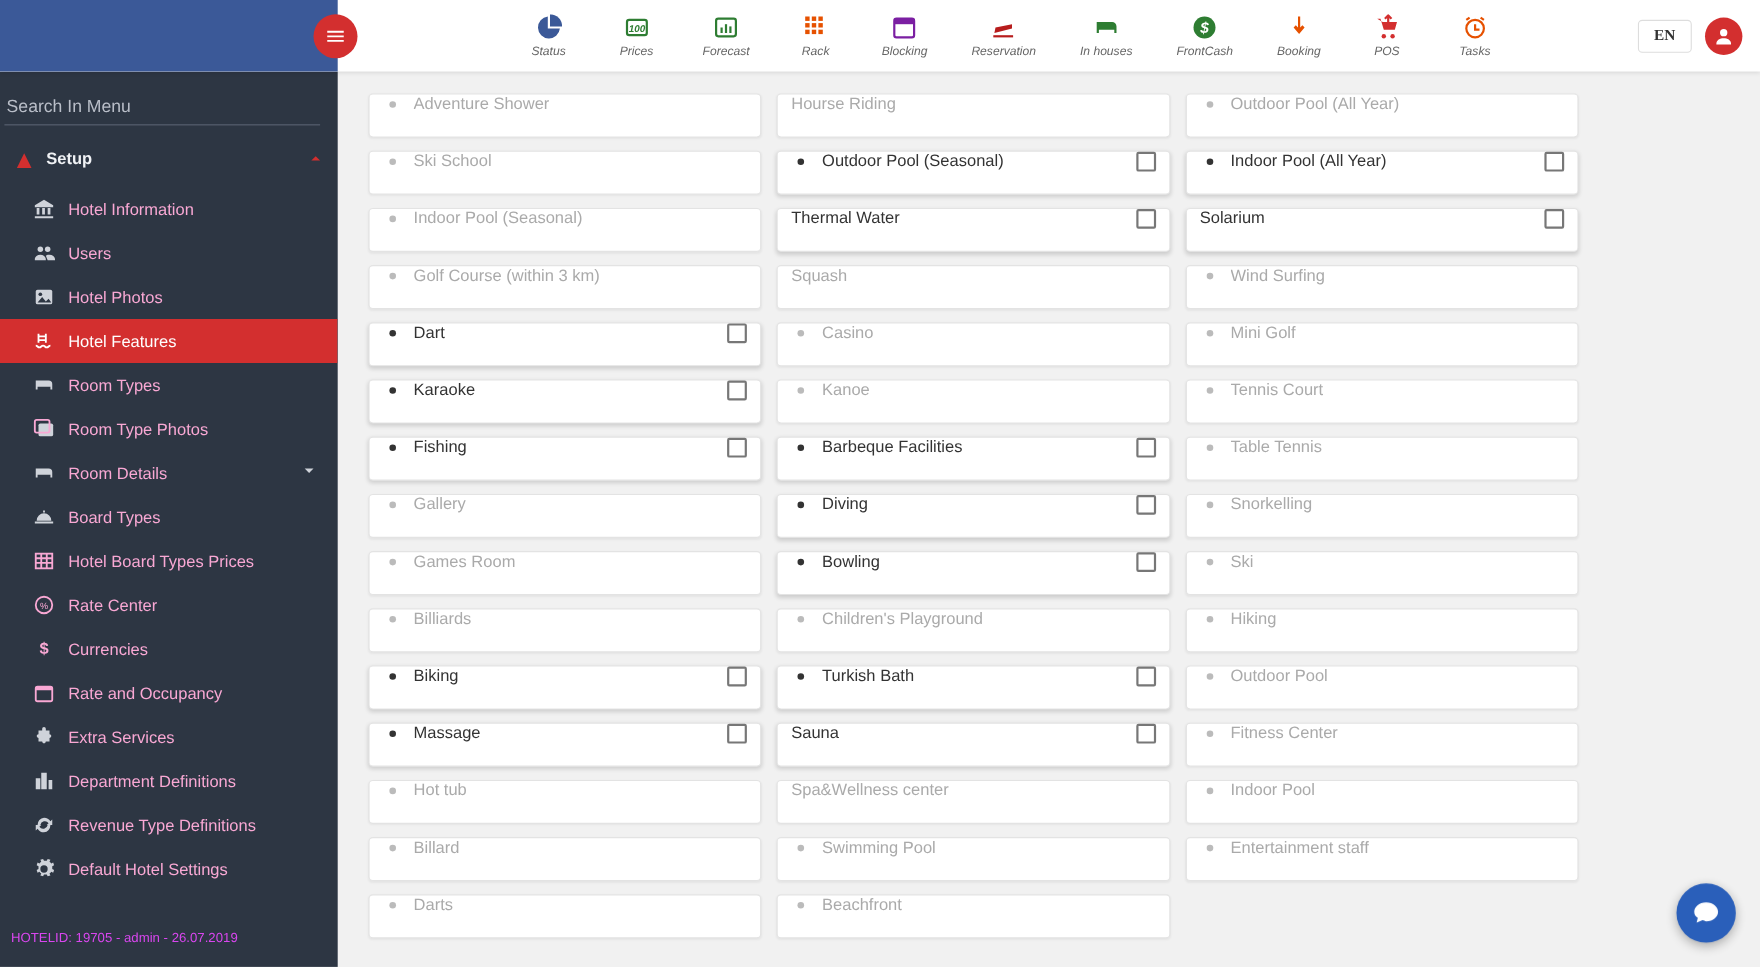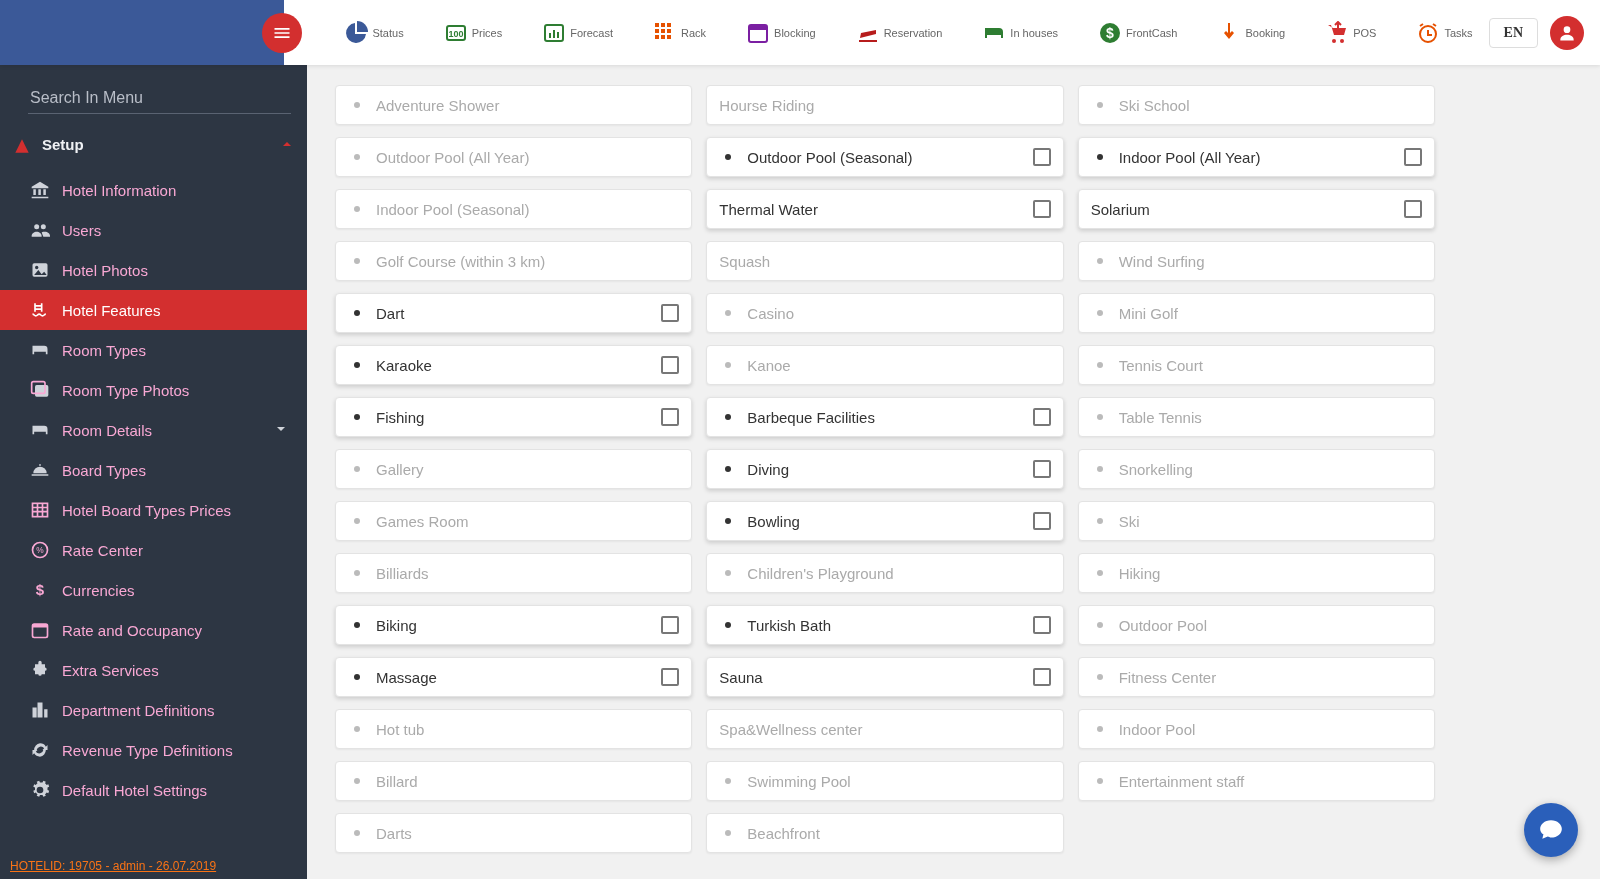--- a/index.html
+++ b/index.html
@@ -37,23 +37,24 @@
   .hamburger-btn svg { fill: #fff; }
   .topbar-nav {
     flex: 1;
     display: flex;
     align-items: center;
     justify-content: center;
     gap: 40px;
     padding-left: 60px;
   }
   .nav-item {
-    display: flex; flex-direction: row; align-items: center; gap: 4px;
+    display: flex; flex-direction: column; align-items: center; gap: 4px;
     cursor: pointer; text-align: center;
     min-width: 40px;
+    font-style: italic;
   }
   .nav-item .ico { width: 24px; height: 24px; display:flex; align-items:center; justify-content:center; }
   .nav-item svg { width: 24px; height: 24px; }
   .nav-item .lbl { font-size: 11px; color: #666; white-space: nowrap; }
   .topbar-right {
     display: flex; align-items: center; gap: 12px; padding: 0 16px;
   }
   .lang-btn {
     border: 1px solid #ddd; border-radius: 4px; padding: 6px 14px;
     font-size: 14px; font-weight: 600; color: #333; background:#fff; cursor:pointer;font-family:Liberation Serif, serif;
@@ -64,21 +65,21 @@
   }
   .avatar-btn svg { fill:#fff; width:20px; height:20px; }
 
   
   .layout { display: flex; height: calc(100% - 65px); }
   .sidebar {
     width: 307px; background: #2d3643; color: #e6e8eb;
     display: flex; flex-direction: column; position: relative;
     overflow: hidden;
   }
-  .search-wrap { padding: 18px 16px 8px 28px; }
+  .search-wrap { padding: 18px 16px 8px 4px; }
   .search-input {
     width: 100%; background: transparent; border: none; border-bottom: 1px solid #5a6372;
     color: #cfd3da; font-size: 16px; padding: 6px 2px;
     outline: none;
   }
   .search-input::placeholder { color: #b9bec8; }
   .menu { flex:1; overflow-y: auto; padding-bottom: 36px; }
   .menu::-webkit-scrollbar{width:8px}
   .menu::-webkit-scrollbar-thumb{background:#414a59;border-radius:4px}
 
@@ -91,37 +92,37 @@
     display:flex; align-items:center; gap:12px; padding: 10px 18px 10px 30px;
     font-size: 15px; color:#f9a8d4; cursor:pointer;
   }
   .menu-item .mi-ico { width:20px; height:20px; display:flex;align-items:center;justify-content:center; }
   .menu-item .mi-ico svg{ width:20px; height:20px; fill:#cfd3da; }
   .menu-item.active { background:#d32f2f; color:#fff; }
   .menu-item.active svg{ fill:#fff; }
   .menu-item .mi-chev { margin-left:auto; }
 
   .sidebar-footer {
-    position:absolute; bottom:6px; left:10px; font-size:12px; color:#f97316;text-decoration:underline;
+    position:absolute; bottom:20px; left:10px; font-size:12px; color:#d946ef;
   }
 
   
   .main {
     flex:1; overflow-y:auto; padding: 20px 28px;
     background: #f1f1f1;
   }
   .cards {
     display: grid;
     grid-template-columns: repeat(3, 1fr);
     gap: 12px 14px;
     max-width: 1100px;
   }
   .card {
     background:#fff; border:1px solid #e3e3e3; border-radius:4px;
-    height: 40px; display:flex; align-items:center;
+    height: 40px; display:flex; 
     padding: 0 12px; gap:10px;
     box-shadow: 0 1px 2px rgba(0,0,0,.05);
   }
   .card.enabled { box-shadow: 0 2px 4px rgba(0,0,0,.15); }
   .card.disabled { color:#aaa; }
   .card .c-ico { width:18px; height:18px; display:flex;align-items:center;justify-content:center; flex-shrink:0;}
   .card .c-ico svg{ width:18px; height:18px; fill:#333; }
   .card.disabled .c-ico svg{ fill:#bbb; }
   .card .c-label { flex:1; font-size:15px; color:#333; white-space:nowrap; overflow:hidden; text-overflow:ellipsis; }
   .card.disabled .c-label{ color:#aaa; }
@@ -549,29 +550,29 @@
         </div>
         <div class="card disabled">
           <span class="c-label">Hourse Riding</span>
         </div>
         <div class="card disabled">
           <span class="c-ico">
             <svg viewBox="0 0 24 24">
               <use href="#i-generic"></use>
             </svg>
           </span>
+          <span class="c-label">Outdoor Pool (All Year)</span>
+        </div>
+        <div class="card disabled">
+          <span class="c-ico">
+            <svg viewBox="0 0 24 24">
+              <use href="#i-generic"></use>
+            </svg>
+          </span>
           <span class="c-label">Ski School</span>
-        </div>
-        <div class="card disabled">
-          <span class="c-ico">
-            <svg viewBox="0 0 24 24">
-              <use href="#i-generic"></use>
-            </svg>
-          </span>
-          <span class="c-label">Outdoor Pool (All Year)</span>
         </div>
         <div class="card enabled">
           <span class="c-ico">
             <svg viewBox="0 0 24 24">
               <use href="#i-generic"></use>
             </svg>
           </span>
           <span class="c-label">Outdoor Pool (Seasonal)</span>
           <span class="c-check"></span>
         </div>

